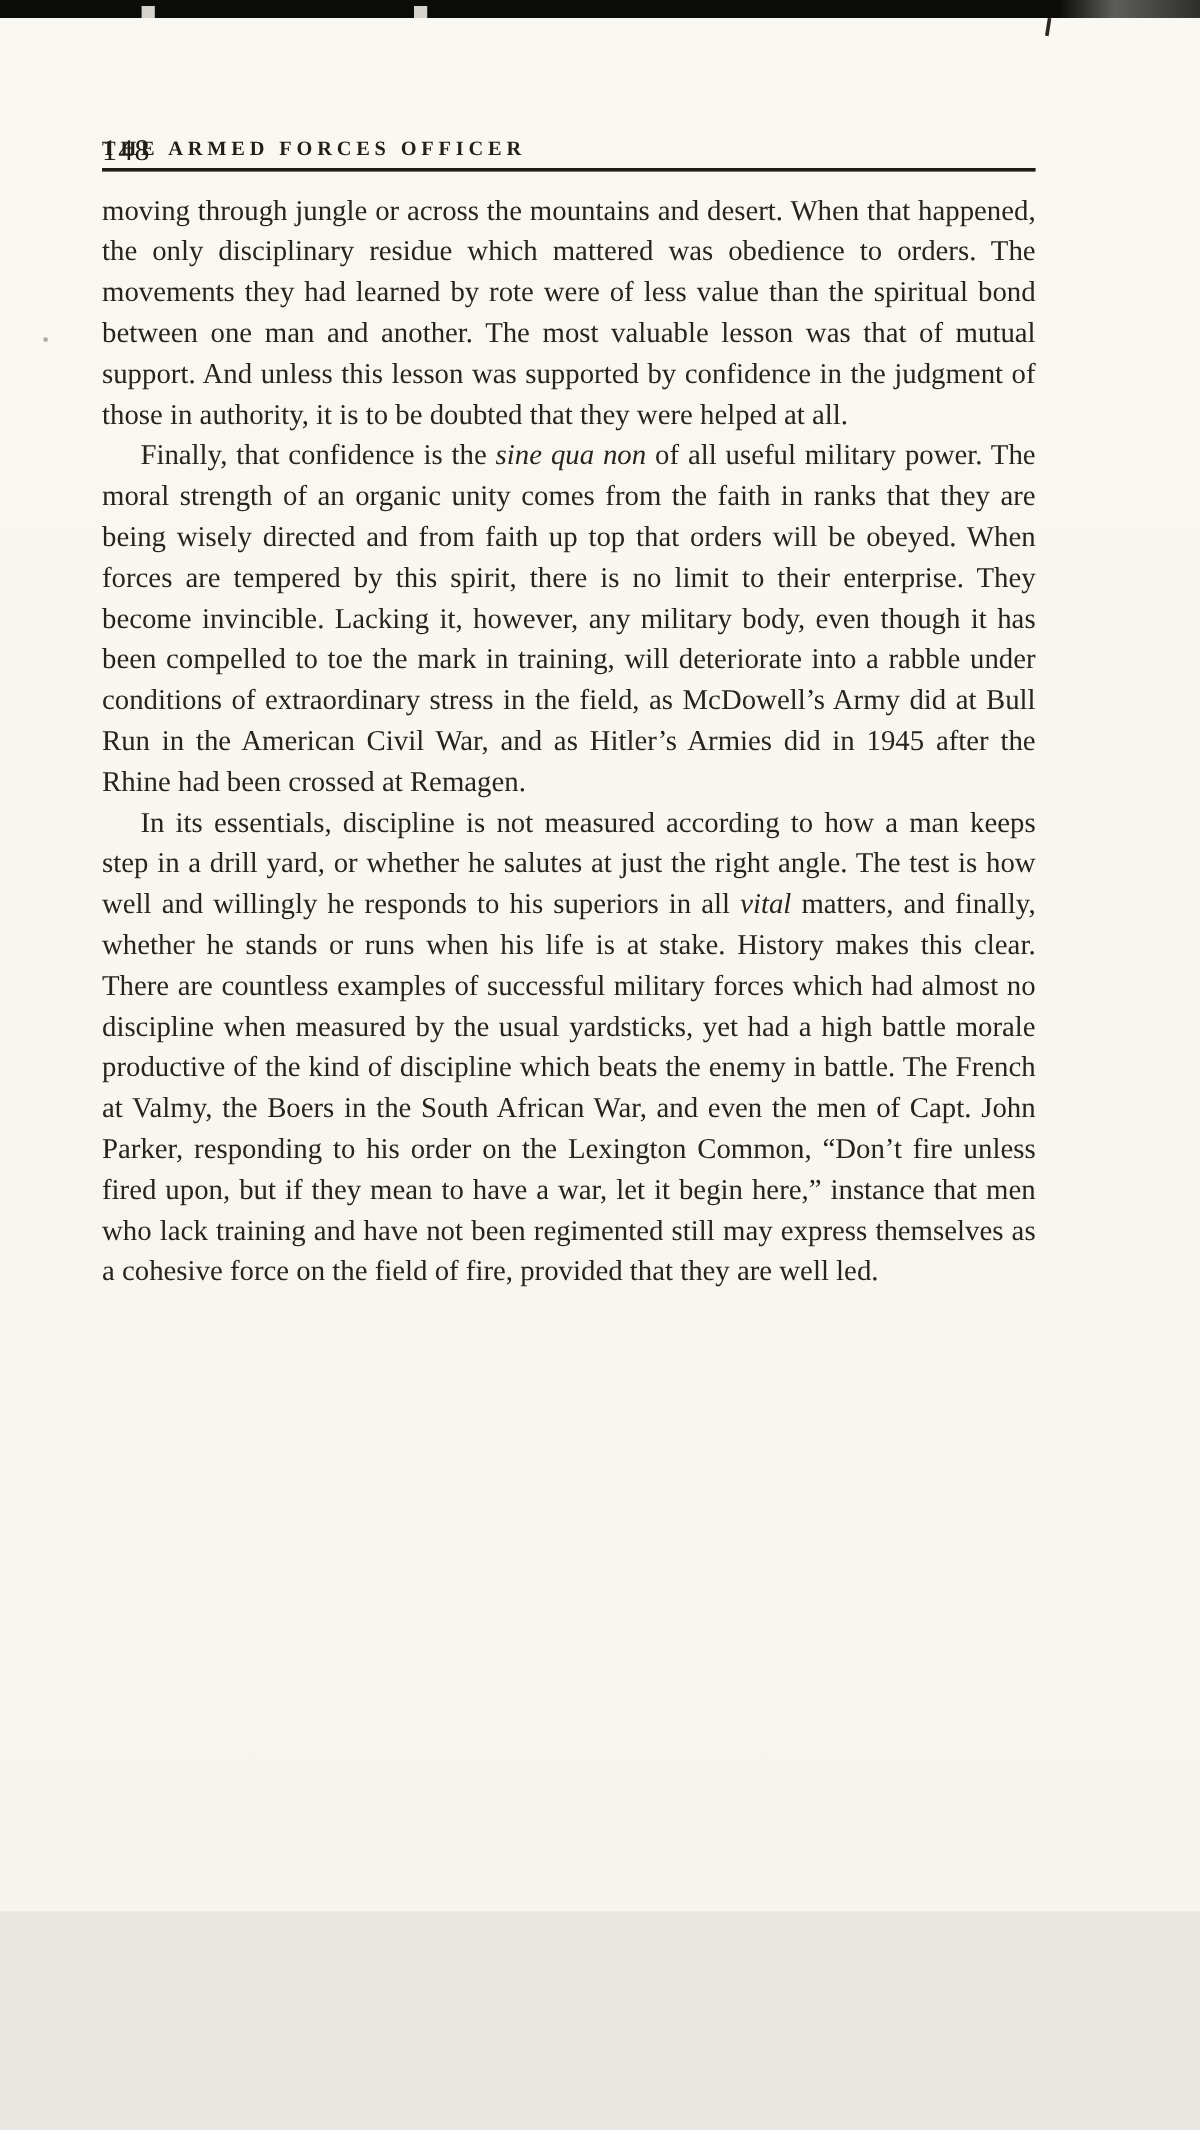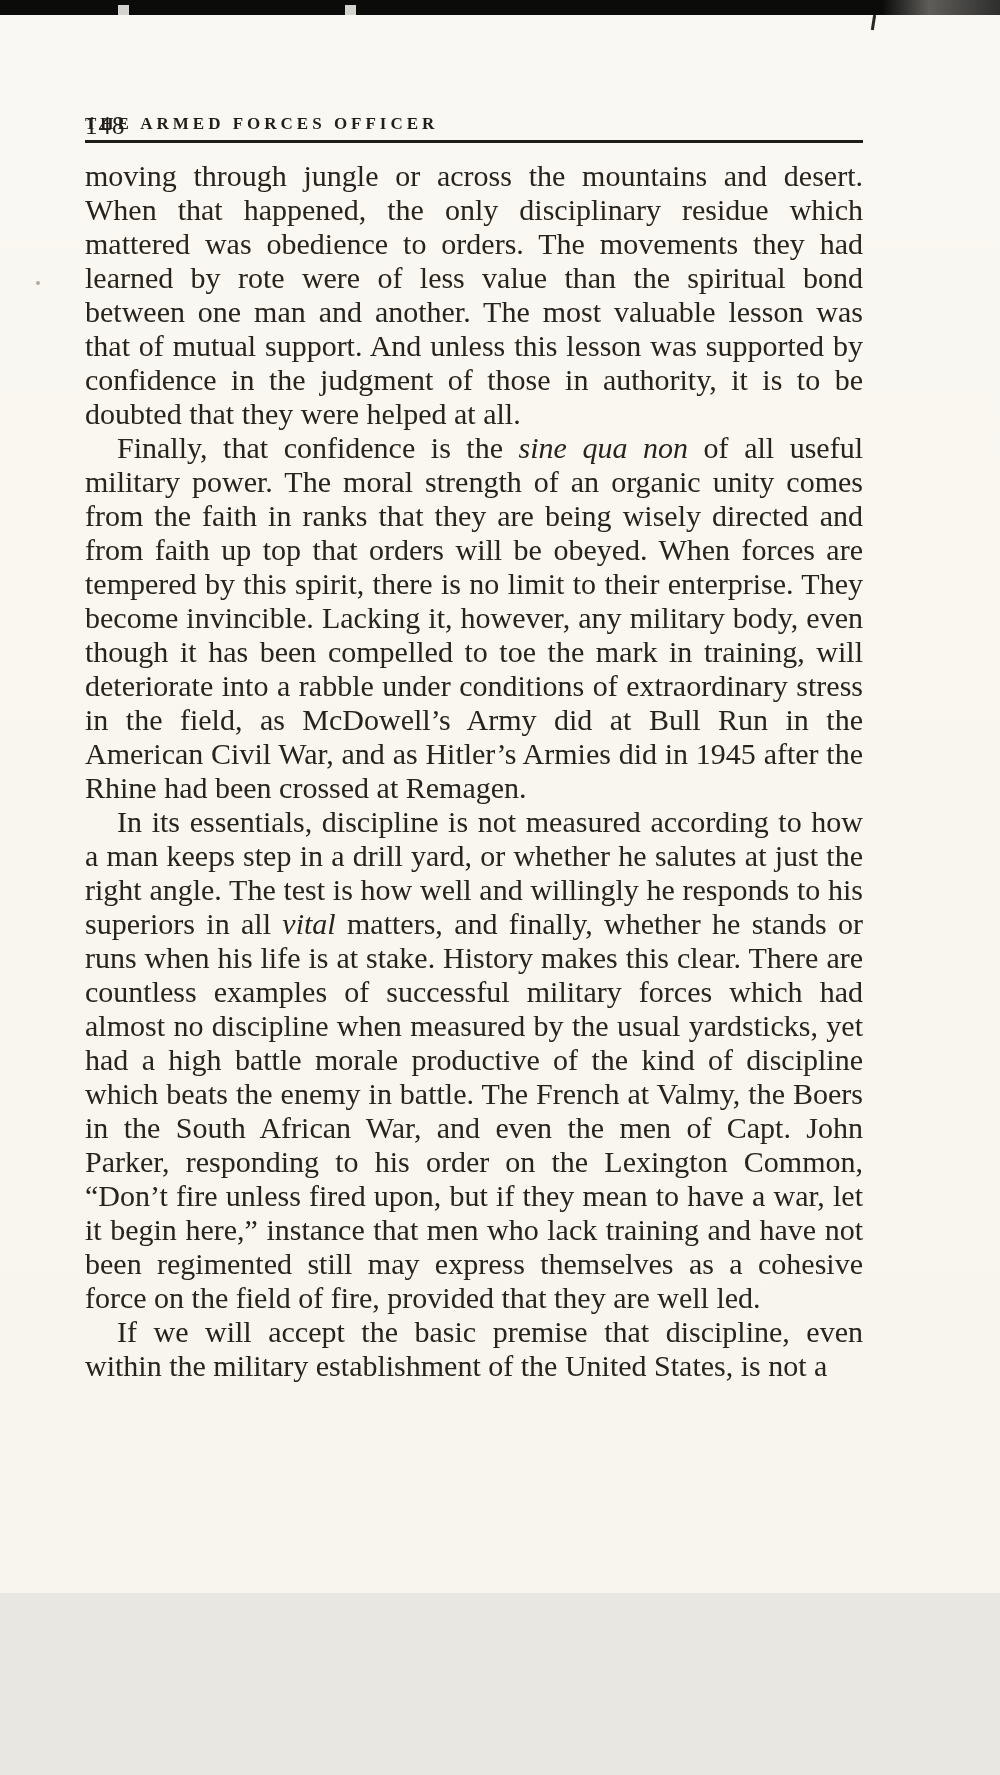--- a/index.html
+++ b/index.html
@@ -115,21 +115,21 @@
     height: 3px;
     background: #201d18;
   }
 
   
   .body-text {
     position: absolute;
     top: 159px;
     left: 85px;
     width: 778px;
-    font-size: 30px;
+    font-size: 24px;
     line-height: 34px;
     text-align: justify;
     color: #28231c;
   }
   .para {
     margin: 0;
     text-indent: 32px;
   }
   .para.first {
     text-indent: 0;
@@ -159,17 +159,16 @@
   <div class="head-rule"></div>
 
   <main class="body-text">
 
     <p class="para first"><span>moving through jungle or across the mountains and desert. When that happened, the only disciplinary residue which mattered was obedience to orders. The movements they had learned by rote were of less value than the spiritual bond between one man and another. The most valuable lesson was that of mutual support. And unless this lesson was supported by confidence in the judgment of those in authority, it is to be doubted that they were helped at all.</span></p>
 
     <p class="para"><span>Finally, that confidence is the </span><em>sine qua non</em><span> of all useful military power. The moral strength of an organic unity comes from the faith in ranks that they are being wisely directed and from faith up top that orders will be obeyed. When forces are tempered by this spirit, there is no limit to their enterprise. They become invincible. Lacking it, however, any military body, even though it has been compelled to toe the mark in training, will deteriorate into a rabble under conditions of extraordinary stress in the field, as McDowell’s Army did at Bull Run in the American Civil War, and as Hitler’s Armies did in 1945 after the Rhine had been crossed at Remagen.</span></p>
 
     <p class="para"><span>In its essentials, discipline is not measured according to how a man keeps step in a drill yard, or whether he salutes at just the right angle. The test is how well and willingly he responds to his superiors in all </span><em>vital</em><span> matters, and finally, whether he stands or runs when his life is at stake. History makes this clear. There are countless examples of successful military forces which had almost no discipline when measured by the usual yardsticks, yet had a high battle morale productive of the kind of discipline which beats the enemy in battle. The French at Valmy, the Boers in the South African War, and even the men of Capt. John Parker, responding to his order on the Lexington Common, “Don’t fire unless fired upon, but if they mean to have a war, let it begin here,” instance that men who lack training and have not been regimented still may express themselves as a cohesive force on the field of fire, provided that they are well led.</span></p>
 
-    <p class="para"><span>If we will accept the basic premise that discipline, even within the military establishment of the United States, is not a</span></p>
 
   </main>
 
 </div>
 
 </body></html>

